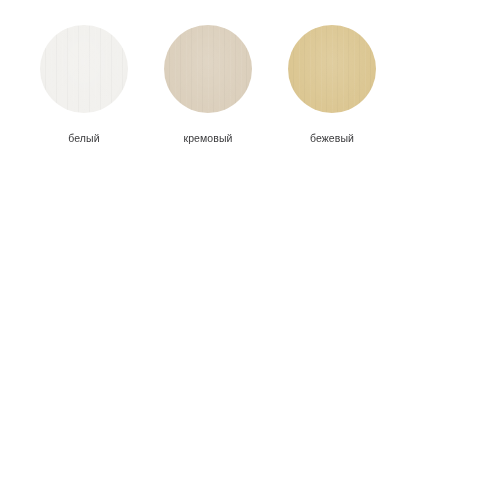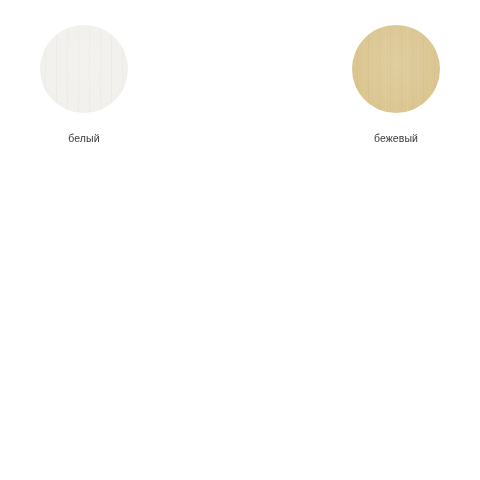--- a/index.html
+++ b/index.html
@@ -12,21 +12,21 @@
     background: #ffffff;
     font-family: "Liberation Sans", sans-serif;
     overflow: hidden;
   }
   .palette {
     width: 480px;
     height: 380px;
     box-sizing: border-box;
     padding: 25px 22px 20px 22px;
     display: flex;
-    flex-direction: column;
+    flex-direction: row;
   }
   .swatch-row {
     display: flex;
     flex-direction: row;
     justify-content: space-between;
     height: 147px;
   }
   .swatch-cell {
     width: 124px;
     display: flex;
@@ -102,20 +102,26 @@
 <div class="palette">
 
   <div class="swatch-row">
     <div class="swatch-cell">
       <div class="swatch-disc" style="background-color: rgb(242, 241, 238);">
         <div class="grain plain"></div>
       </div>
       <div class="swatch-label" style="color: rgb(58, 58, 60);">белый</div>
     </div>
     <div class="swatch-cell">
+      <div class="swatch-disc" style="background-color: rgb(220, 208, 189);">
+        <div class="grain plain"></div>
+      </div>
+      <div class="swatch-label" style="color: rgb(58, 58, 60);">кремовый</div>
+    </div>
+    <div class="swatch-cell">
       <div class="swatch-disc" style="background-color: rgb(220, 199, 147);">
         <div class="grain plain"></div>
       </div>
       <div class="swatch-label" style="color: rgb(58, 58, 60); text-align: center;">бежевый</div>
     </div>
   </div>
 
 
 
 </div>

